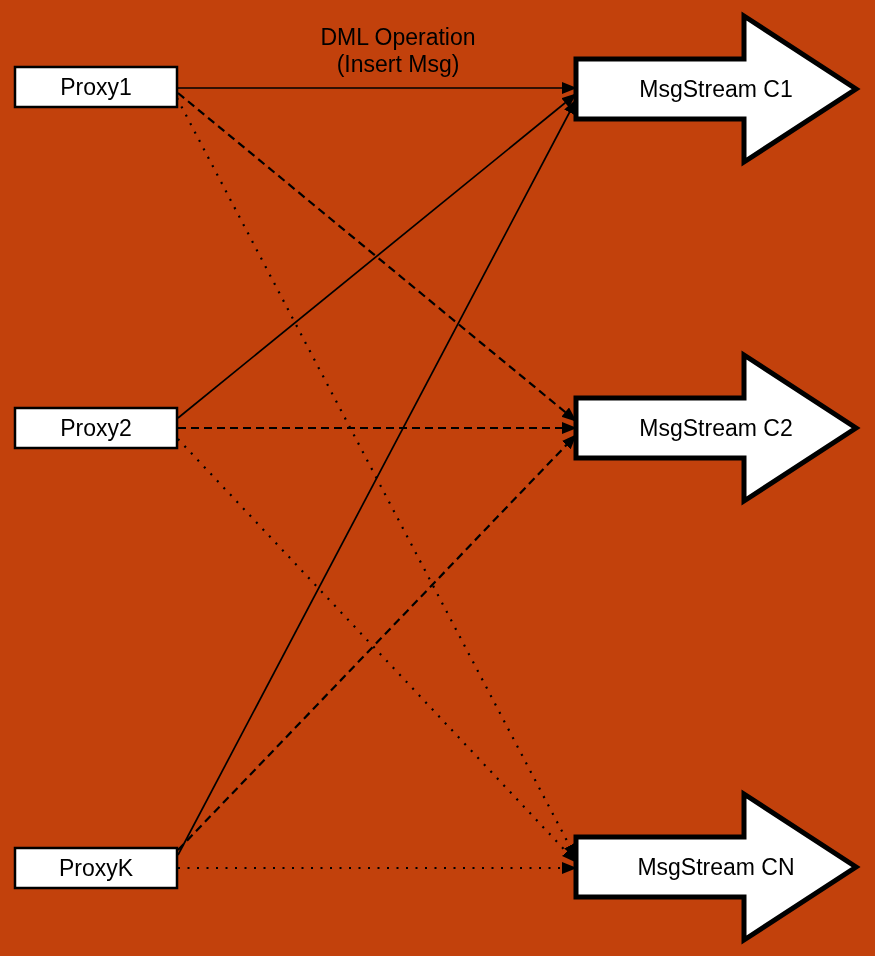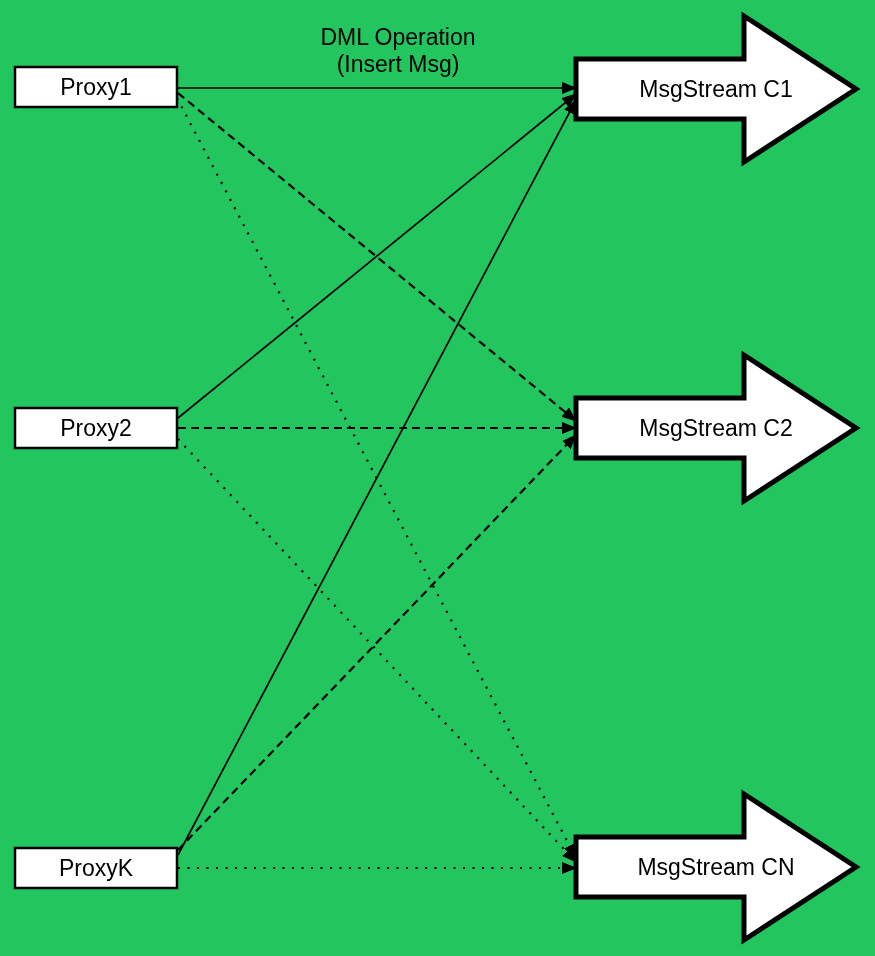--- a/index.html
+++ b/index.html
@@ -4,21 +4,21 @@
 <style>
   html, body {
     margin: 0;
     padding: 0;
     background: #ffffff;
   }
   .canvas {
     position: relative;
     width: 875px;
     height: 956px;
-    background: #22c55e;
+    background: #c2410c;
     font-family: "Liberation Sans", sans-serif;
   }
   svg { display: block; }
   text {
     font-family: "Liberation Sans", sans-serif;
     fill: #000000;
   }
   .diagram-label { font-size: 23px; }
   .title-label  { font-size: 23px; }
   .shape {

